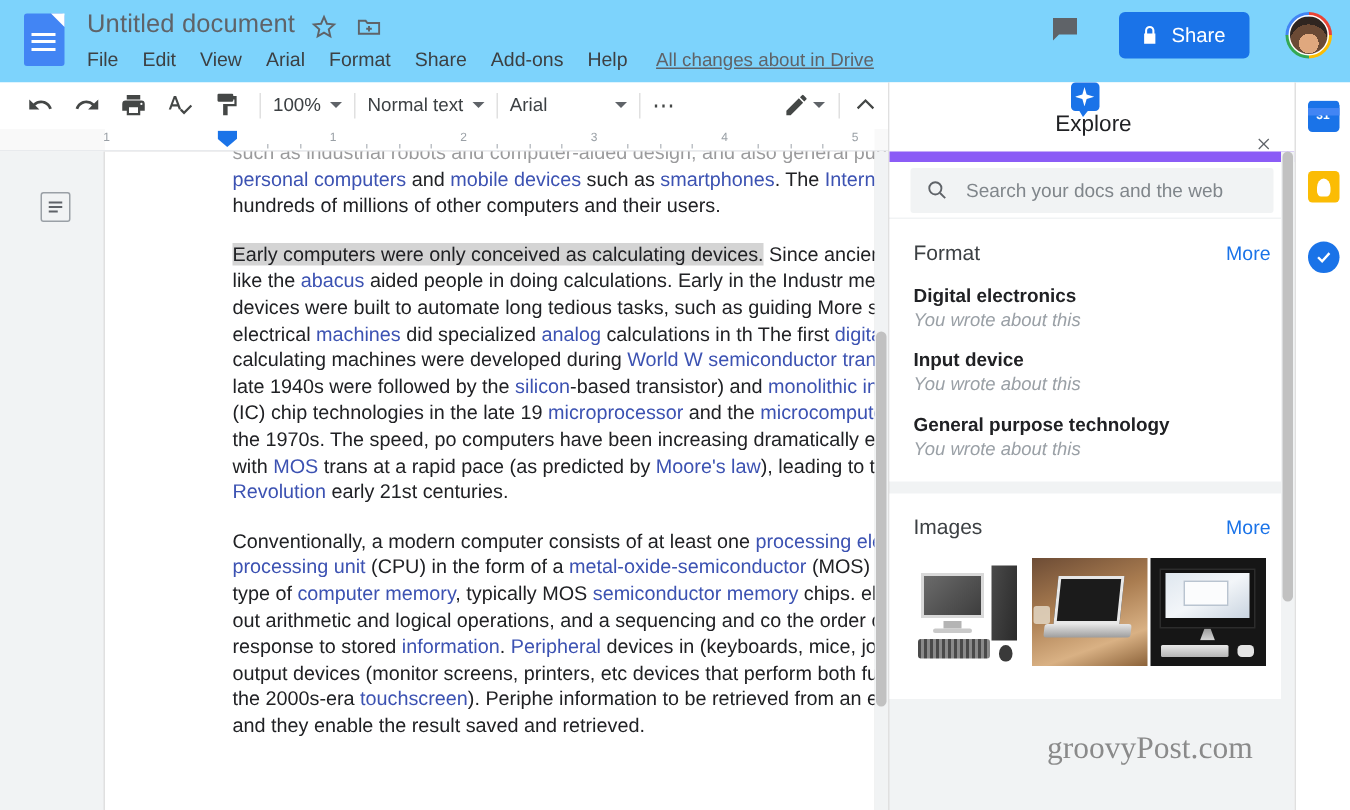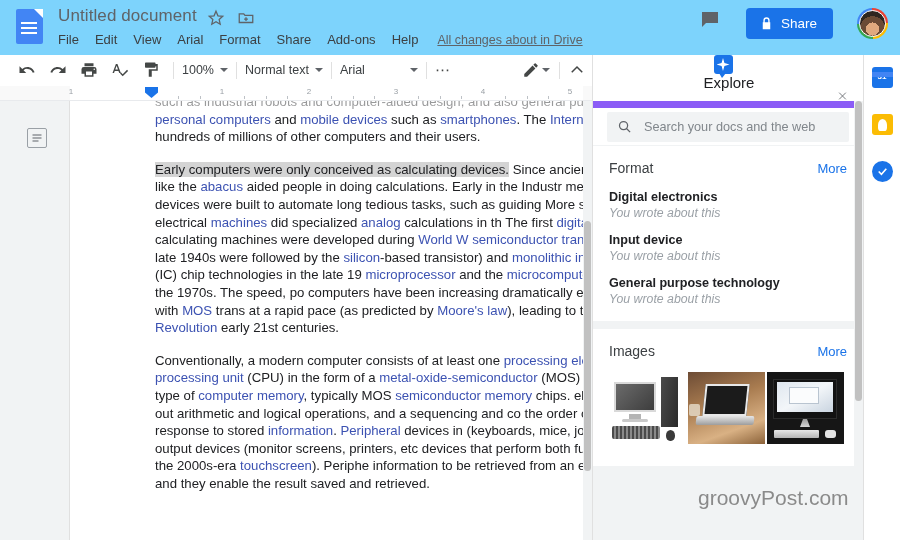--- a/index.html
+++ b/index.html
@@ -242,21 +242,21 @@
   .rail-cal::before { content:""; position:absolute; left:0; top:0; width:100%; height:5px; background:#4285f4; }
   .rail-keep { background: #fbbc04; display: flex; align-items: center; justify-content: center; }
   .rail-keep-bulb { width: 9px; height: 12px; background: #fff;
                     border-radius: 50% 50% 30% 30%; }
   .rail-tasks { background: #1a73e8; border-radius: 50%; display:flex; align-items:center; justify-content:center; }
   .rail-tasks svg { width: 13px; height: 13px; color: #fff; }
 
   
   .watermark {
     position: absolute; left: 698px; top: 486px;
-    font-family: Liberation Sans, sans-serif;
+    font-family: Liberation Serif, serif;
     font-size: 21px; color: #8a8a8a; white-space: nowrap;
   }
 </style>
 </head>
 <body>
 
 <div id="app">
 
   <div class="header">
     <div class="doc-logo">

